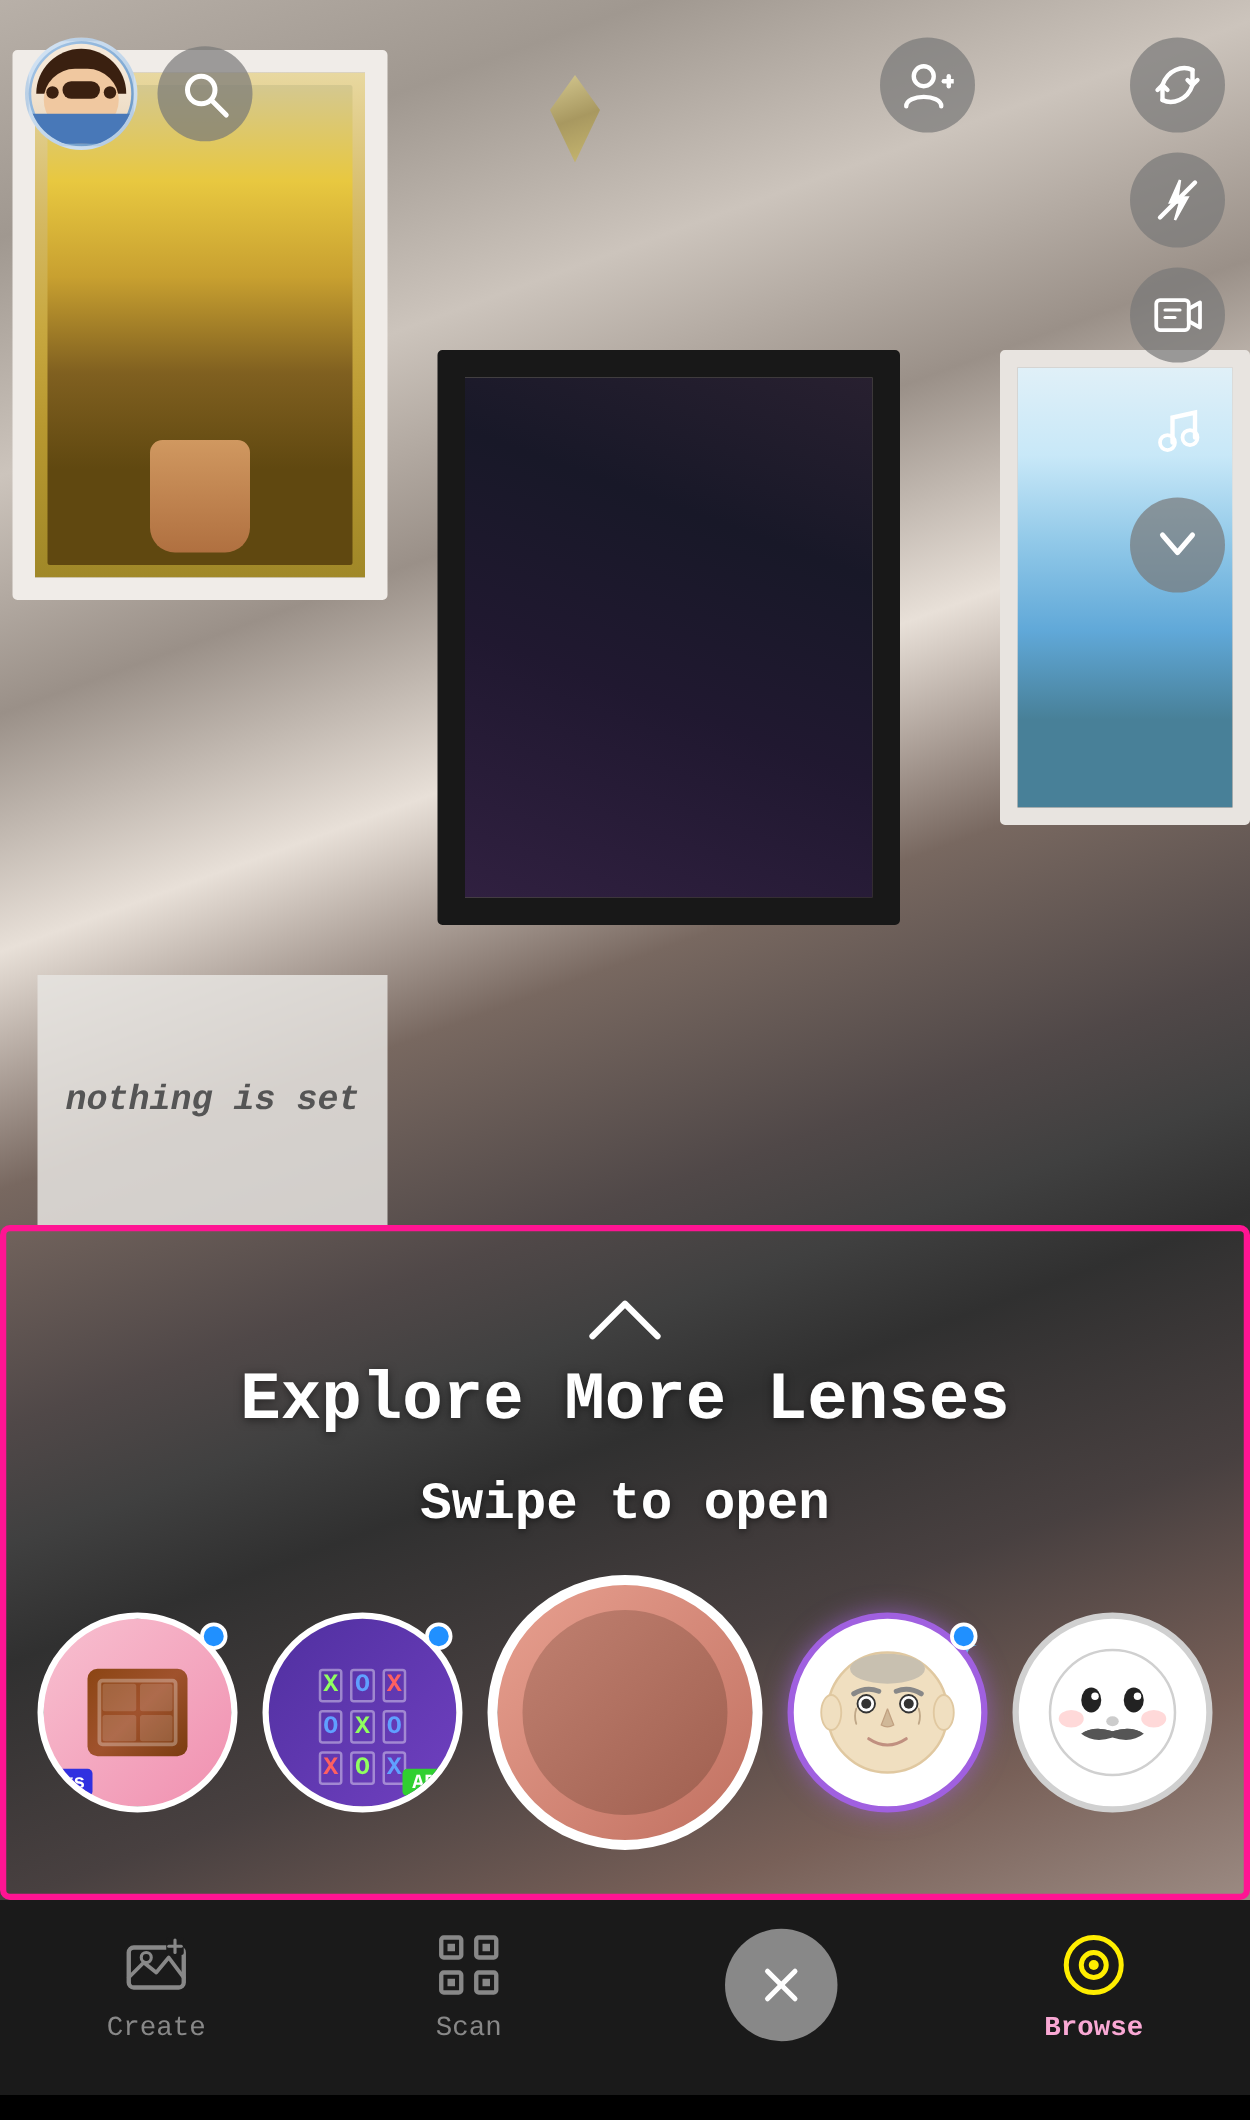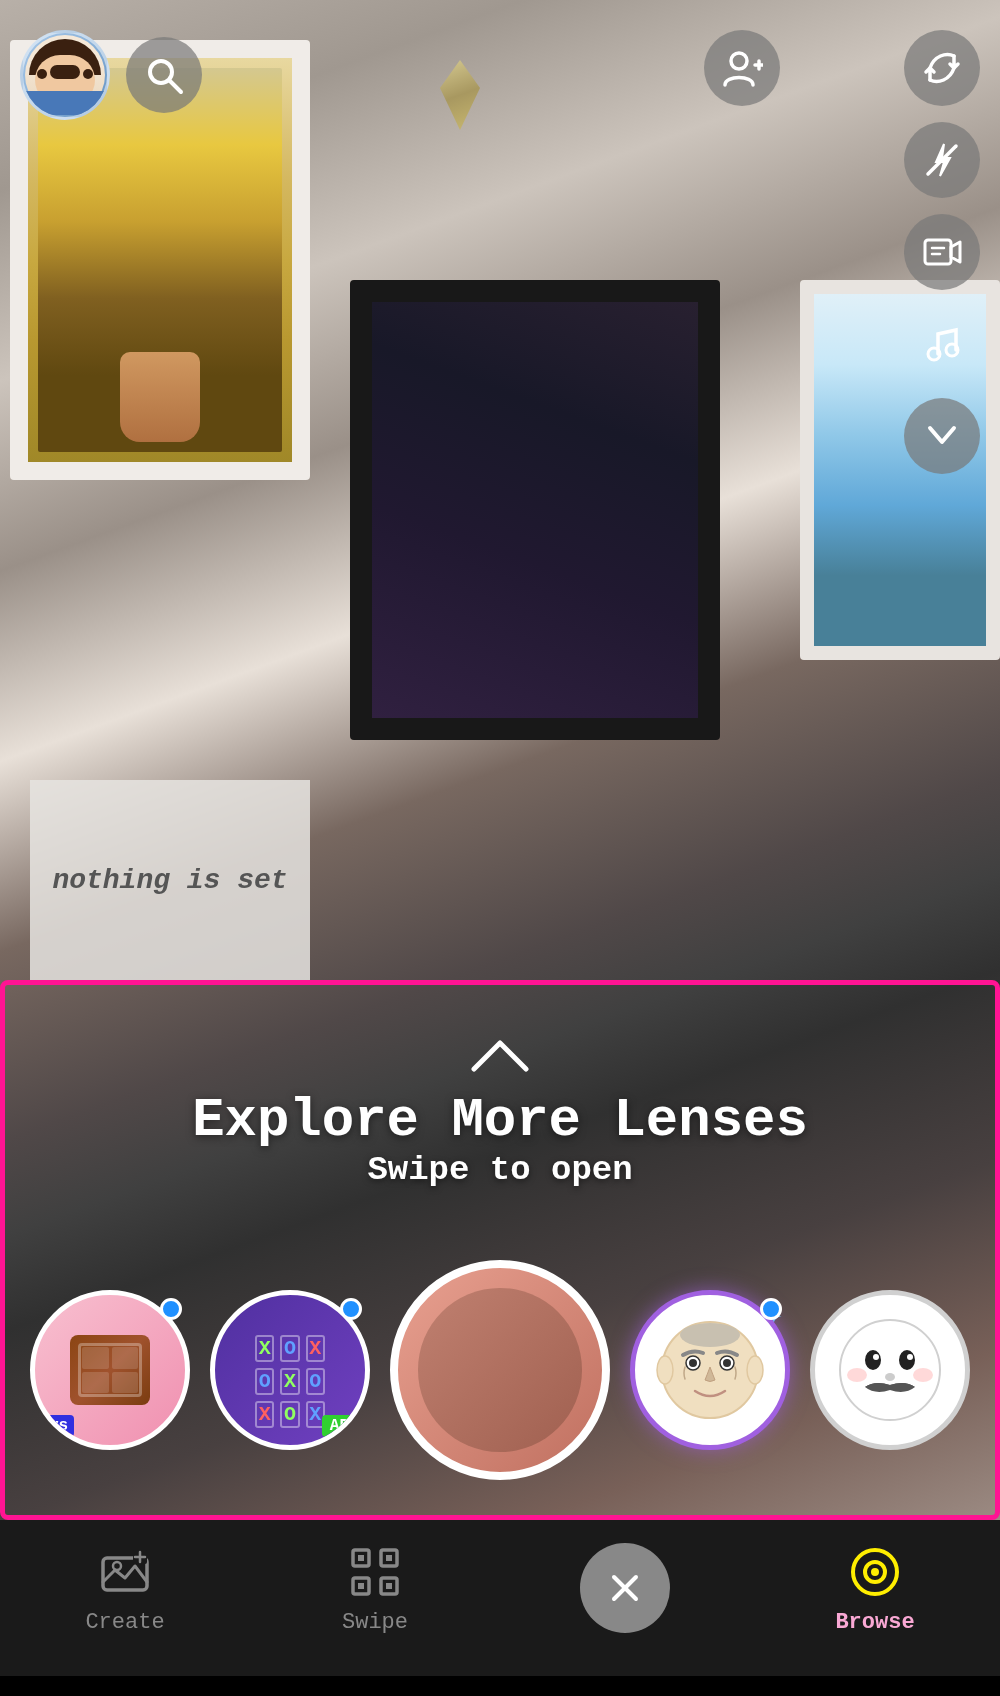--- a/index.html
+++ b/index.html
@@ -241,25 +241,25 @@
       justify-content: center;
       color: white;
       font-size: 36px;
     }
 
     .explore-title {
       font-size: 54px;
       font-weight: 800;
       color: white;
       text-shadow: 0 2px 8px rgba(0,0,0,0.5);
-      margin-bottom: 0;
+      margin-bottom: 28px;
     }
 
     .explore-subtitle {
-      font-size: 34px;
+      font-size: 42px;
       font-weight: 700;
       color: white;
       text-shadow: 0 2px 6px rgba(0,0,0,0.5);
     }
 
     
     #lens-carousel {
       position: absolute;
       bottom: 30px;
       left: 0;
@@ -719,21 +719,21 @@
           <rect x="4" y="4" width="16" height="16" rx="2" stroke="#888" stroke-width="3.5" fill="none"></rect>
           <rect x="32" y="4" width="16" height="16" rx="2" stroke="#888" stroke-width="3.5" fill="none"></rect>
           <rect x="4" y="32" width="16" height="16" rx="2" stroke="#888" stroke-width="3.5" fill="none"></rect>
           <rect x="32" y="32" width="16" height="16" rx="2" stroke="#888" stroke-width="3.5" fill="none"></rect>
           <rect x="9" y="9" width="6" height="6" fill="#888"></rect>
           <rect x="37" y="9" width="6" height="6" fill="#888"></rect>
           <rect x="9" y="37" width="6" height="6" fill="#888"></rect>
           <rect x="37" y="37" width="6" height="6" fill="#888"></rect>
         </svg>
       </div>
-      <div class="nav-label">Swipe</div>
+      <div class="nav-label">Scan</div>
     </div>
 
     <div class="nav-item">
       <div class="shutter-close">
         <svg width="46" height="46" viewBox="0 0 46 46">
           <line x1="12" y1="12" x2="34" y2="34" stroke="white" stroke-width="4" stroke-linecap="round"></line>
           <line x1="34" y1="12" x2="12" y2="34" stroke="white" stroke-width="4" stroke-linecap="round"></line>
         </svg>
       </div>
     </div>

